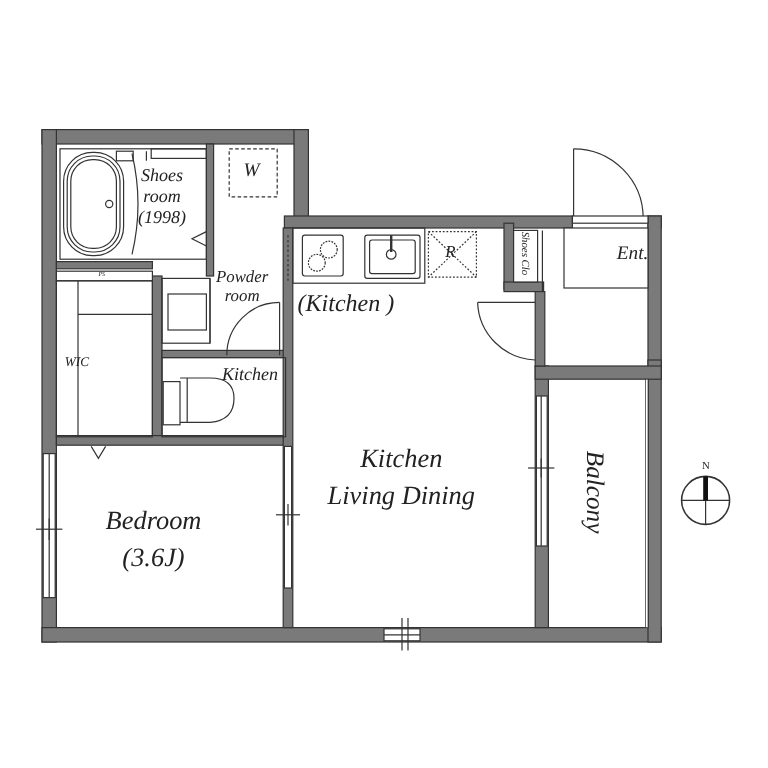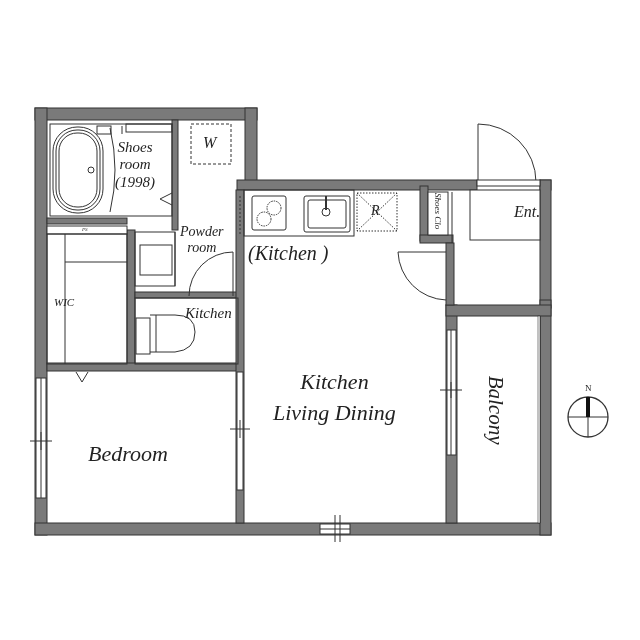--- a/index.html
+++ b/index.html
@@ -161,21 +161,22 @@
   <span>Powder</span>
   <span>room</span>
 </div>
 <div class="lbl" style="left:248px;top:242px;font-size:20px;">(Kitchen )</div>
 <div class="lbl" style="left:371px;top:203px;font-size:14px;">R</div>
 <div class="lbl" style="left:420px;top:206px;font-size:9px;transform:rotate(90deg);transform-origin:center;">Shoes Clo</div>
 <div class="lbl" style="left:514px;top:203px;font-size:16px;">Ent.</div>
 <div class="lbl" style="left:54px;top:296px;font-size:11px;">WIC</div>
 <div class="lbl" style="left:185px;top:305px;font-size:15px;">Kitchen</div>
 <div class="lbl" style="left:82px;top:227px;font-size:5px;">PS</div>
-<div class="lbl" style="left:88px;top:419px;font-size:22px;line-height:1.4;margin-top:20px;">
+<div class="lbl" style="left:88px;top:419px;font-size:22px;line-height:1.4;">
   <span>Bedroom</span>
+  <span>(3.6J)</span>
 </div>
 <div class="lbl" style="left:273px;top:367px;font-size:22px;line-height:1.4;">
   <span>Kitchen</span>
   <span>Living Dining</span>
 </div>
 <div class="lbl" style="left:462px;top:398px;font-size:21px;transform:rotate(90deg);transform-origin:center;">Balcony</div>
 <div class="lbl" style="left:585px;top:383px;font-size:9px;font-style:normal;">N</div>
 
 </body></html>

